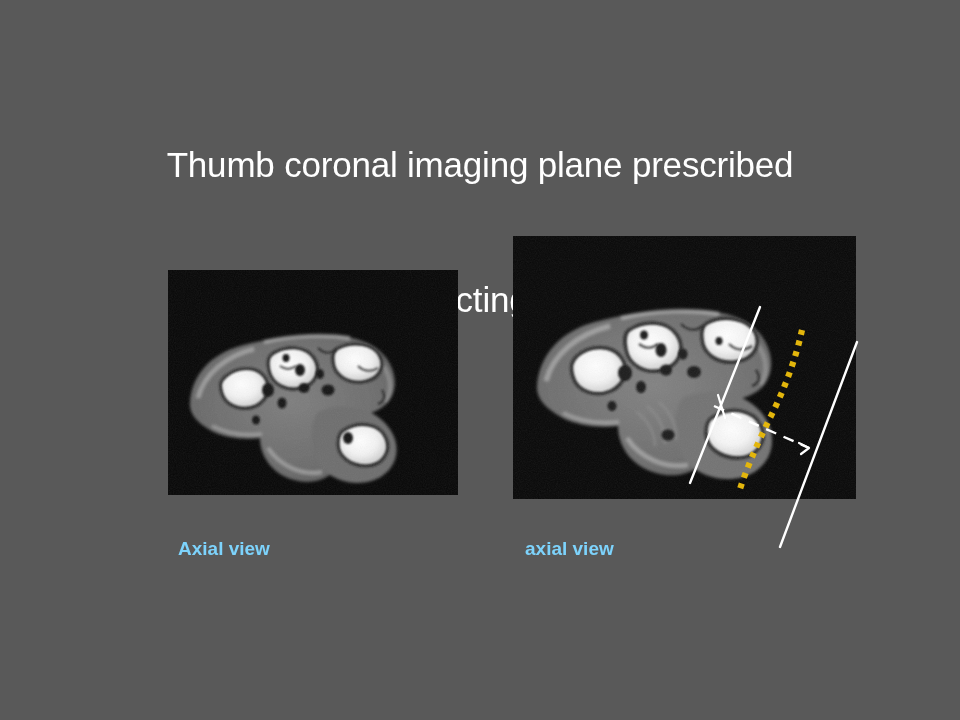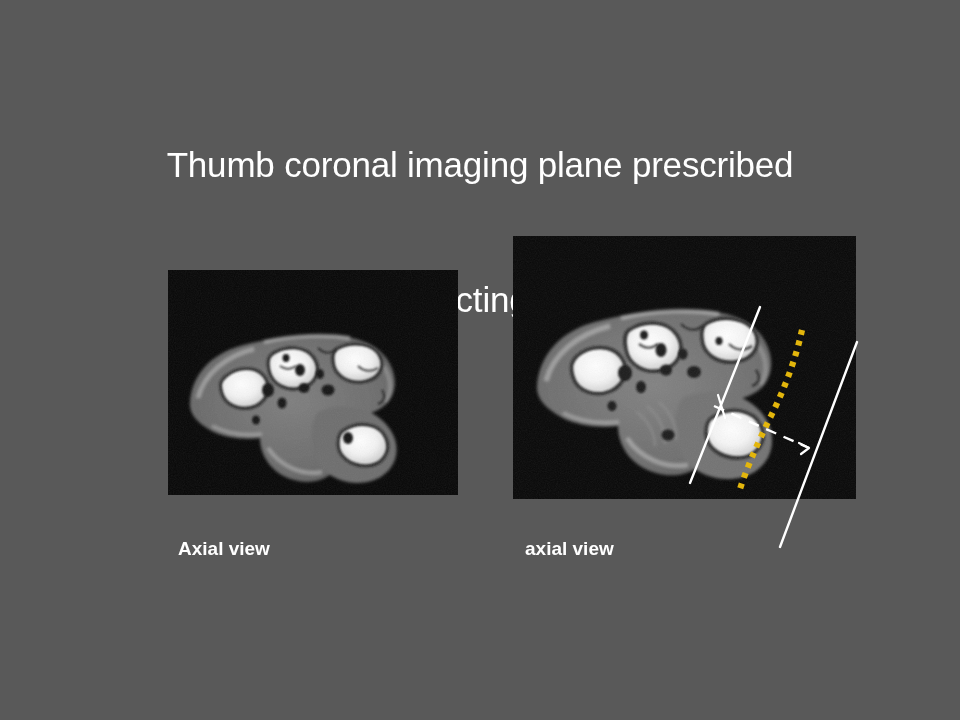--- a/index.html
+++ b/index.html
@@ -58,21 +58,21 @@
     top: 236px;
     width: 360px;
     height: 330px;
     overflow: visible;
     pointer-events: none;
   }
   #overlay-right svg { overflow: visible; display:block; }
 
   .caption {
     position: absolute;
-    color: #ffffff;
+    color: #7dd3fc;
     font-size: 19px;
     line-height: 22px;
     font-weight: 600;
     white-space: pre;
   }
   #caption-left  { left: 178px; top: 538px; }
   #caption-right { left: 525px; top: 538px; }
 </style>
 </head>
 <body>

